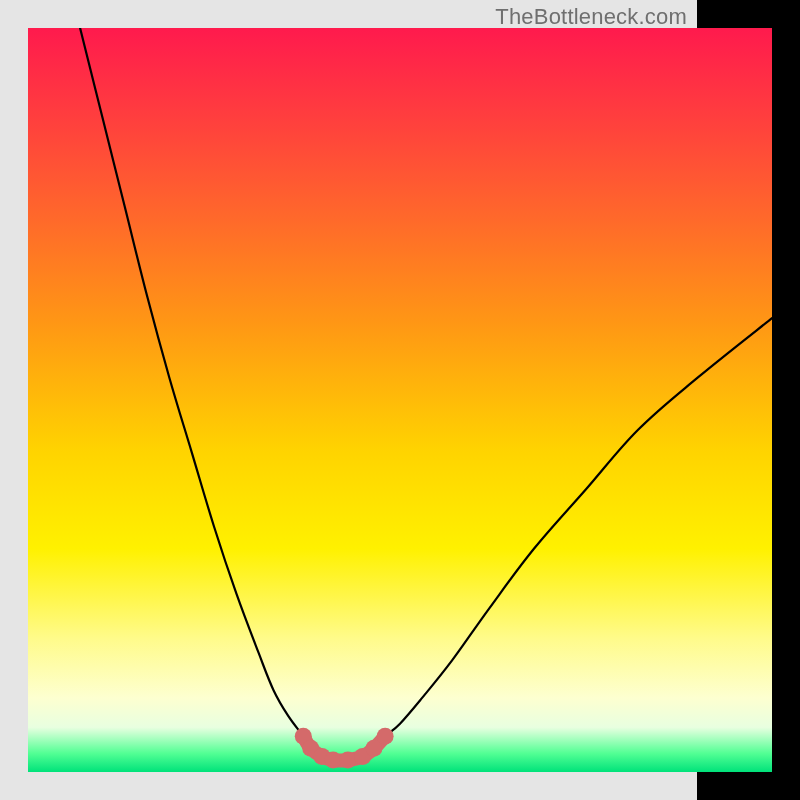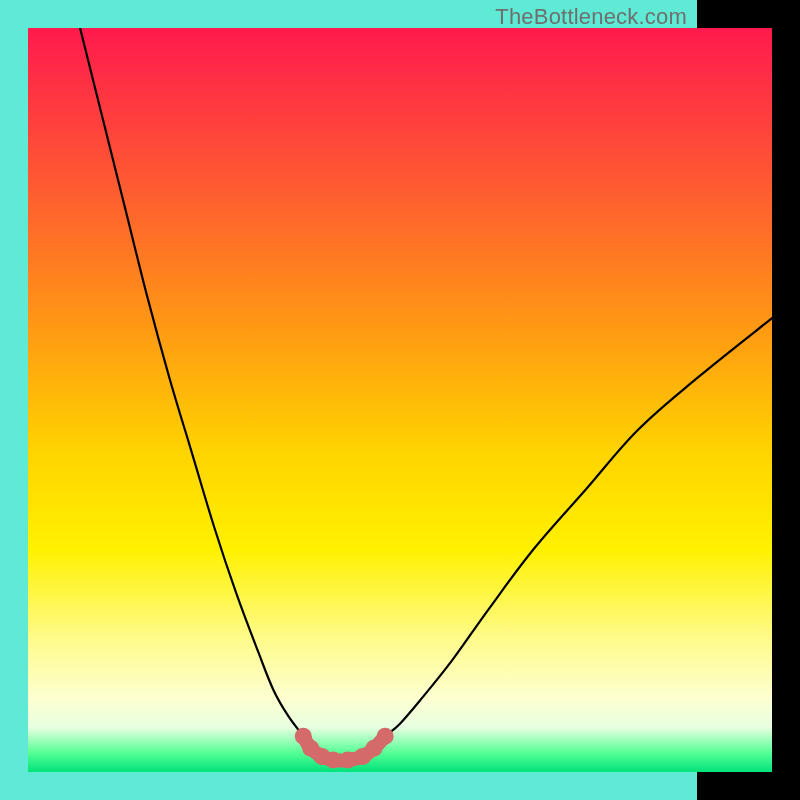--- a/index.html
+++ b/index.html
@@ -10,21 +10,21 @@
     background: #000;
     overflow: hidden;
     font-family: Arial, Helvetica, sans-serif;
   }
   .frame {
     position: absolute;
     left: 0;
     top: 0;
     width: 697px;
     height: 800px;
-    background: #5eead4;
+    background: #e5e5e5;
   }
   .plot {
     position: absolute;
     left: 28px;
     top: 28px;
     width: 744px;
     height: 744px;
     background: linear-gradient(to bottom,
       #ff1a4d 0%,
       #ff3e3e 12%,

